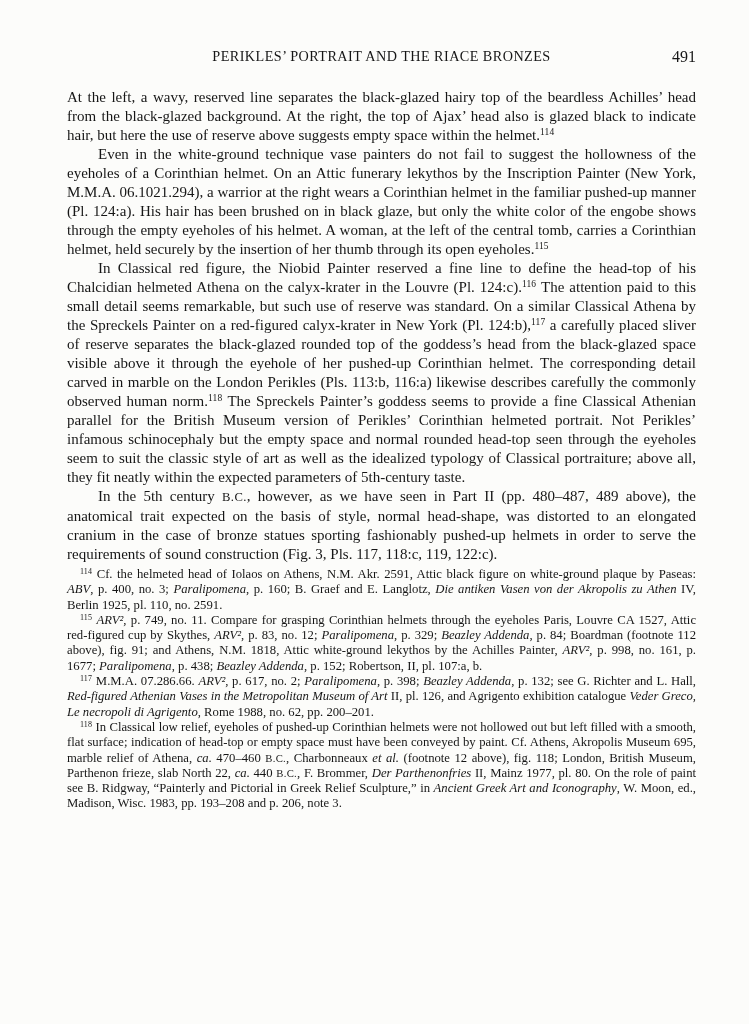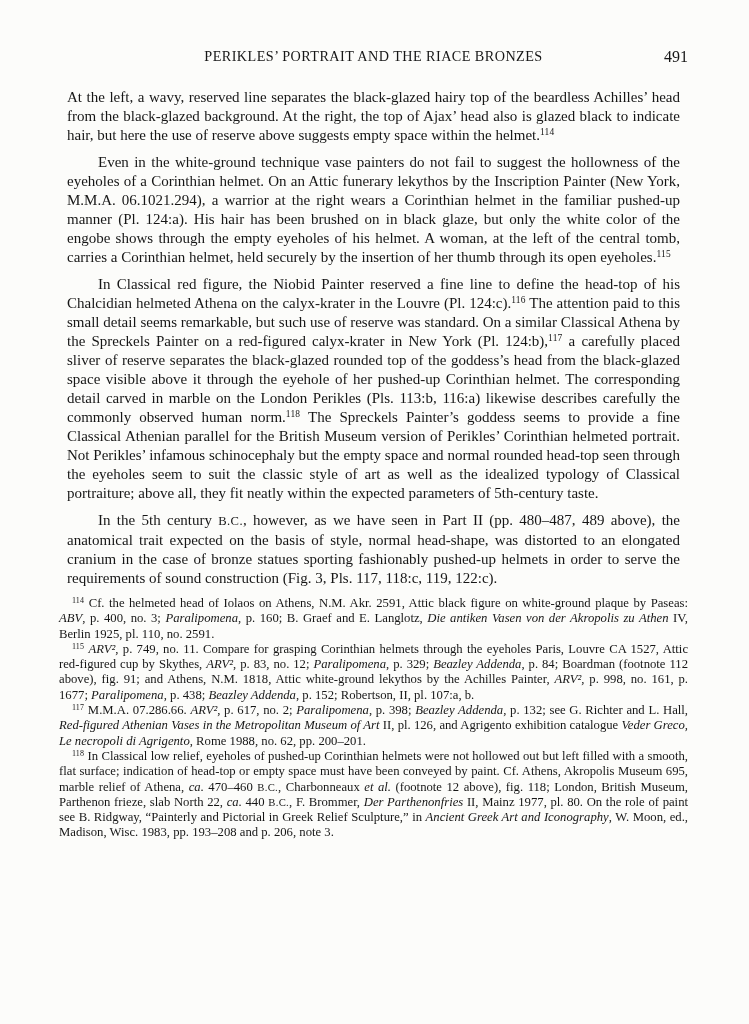--- a/index.html
+++ b/index.html
@@ -8,21 +8,21 @@
     width: 749px;
     height: 1024px;
     background: #fcfcfa;
     color: #161616;
     font-family: "Liberation Serif", "DejaVu Serif", serif;
     position: relative;
     overflow: hidden;
   }
   .page {
     position: absolute;
-    left: 59px;
+    left: 67px;
     top: 48px;
     width: 629px;
   }
   .head-row {
     position: relative;
     height: 19px;
     margin-bottom: 21px;
   }
   .running-head {
     text-align: center;
@@ -30,21 +30,21 @@
     letter-spacing: 0.45px;
     white-space: nowrap;
   }
   .page-number {
     position: absolute;
     right: 0;
     top: 0;
     font-size: 16px;
   }
   .body-text p {
-    margin: 8px;
+    margin: 0;
     font-size: 15px;
     line-height: 19px;
     text-align: justify;
     hyphens: auto;
     -webkit-hyphens: auto;
   }
   .body-text p.indent { text-indent: 31px; }
   .footnotes {
     margin-top: 3px;
   }

